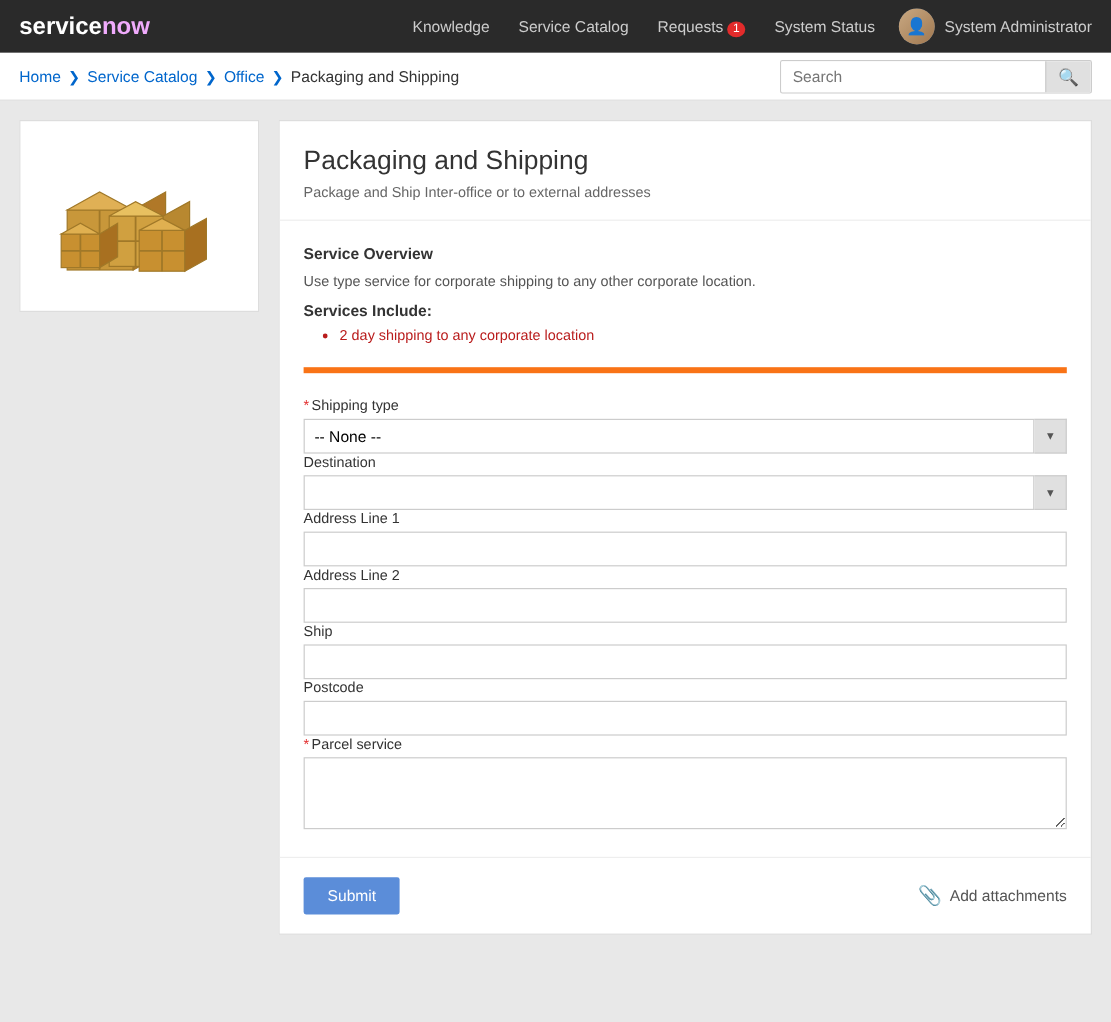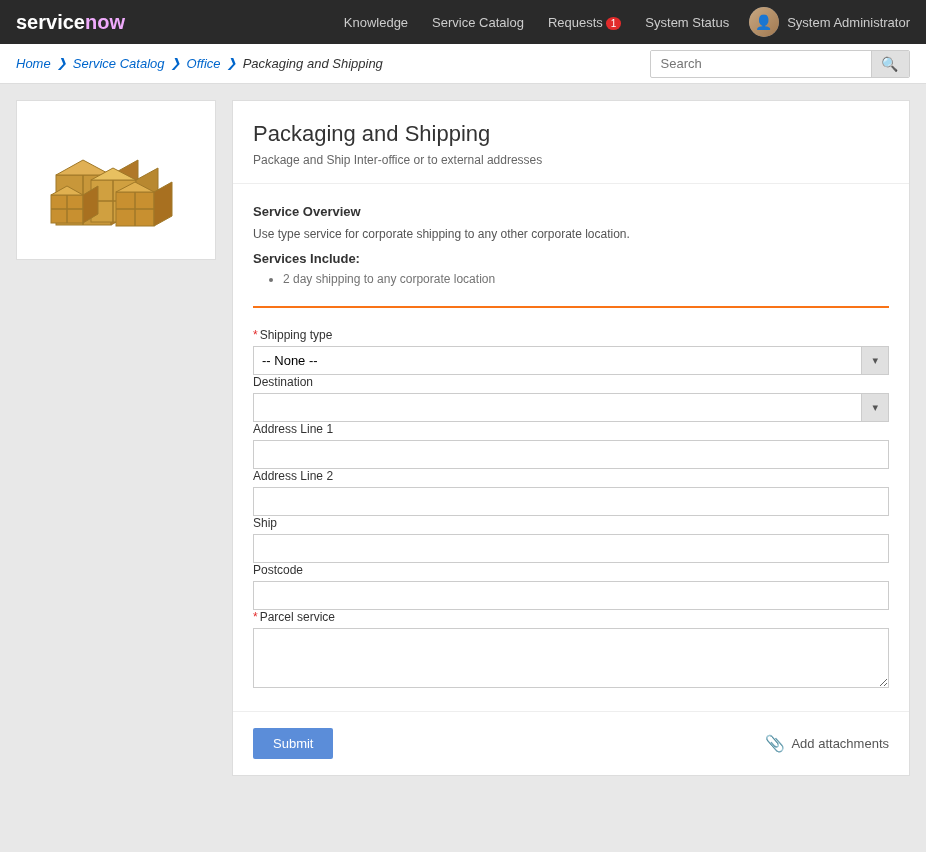--- a/index.html
+++ b/index.html
@@ -71,24 +71,23 @@
       background: #fff;
       padding: 0 16px;
       height: 40px;
       display: flex;
       align-items: center;
       border-bottom: 1px solid #ddd;
       gap: 0;
     }
     .breadcrumb-items {
       display: flex;
-      align-items: flex-start;
+      align-items: flex-end;
       gap: 4px;
       flex: 1;
-      font-style: italic;
     }
     .breadcrumb-item {
       color: #0066cc;
       text-decoration: none;
       font-size: 13px;
     }
     .breadcrumb-item.active { color: #333; }
     .breadcrumb-sep {
       color: #0066cc;
       font-size: 12px;
@@ -168,21 +167,21 @@
       color: #666;
     }
 
     .form-body {
       padding: 20px;
     }
 
     .overview-section {
       margin-bottom: 20px;
       padding-bottom: 20px;
-      border-bottom: 2px solid #f97316;
+      border-bottom: 5px solid #f97316;
     }
     .overview-title {
       font-size: 13px;
       font-weight: bold;
       margin-bottom: 8px;
     }
     .overview-text {
       font-size: 12px;
       color: #555;
       margin-bottom: 10px;
@@ -190,21 +189,21 @@
     .services-title {
       font-size: 13px;
       font-weight: bold;
       margin-bottom: 6px;
     }
     .services-list {
       padding-left: 30px;
     }
     .services-list li {
       font-size: 12px;
-      color: #737373;
+      color: #b91c1c;
     }
 
     .form-fields {
       display: flex;
       flex-direction: column;
     }
 
     .field-group { }
     .field-label {
       font-size: 12px;

